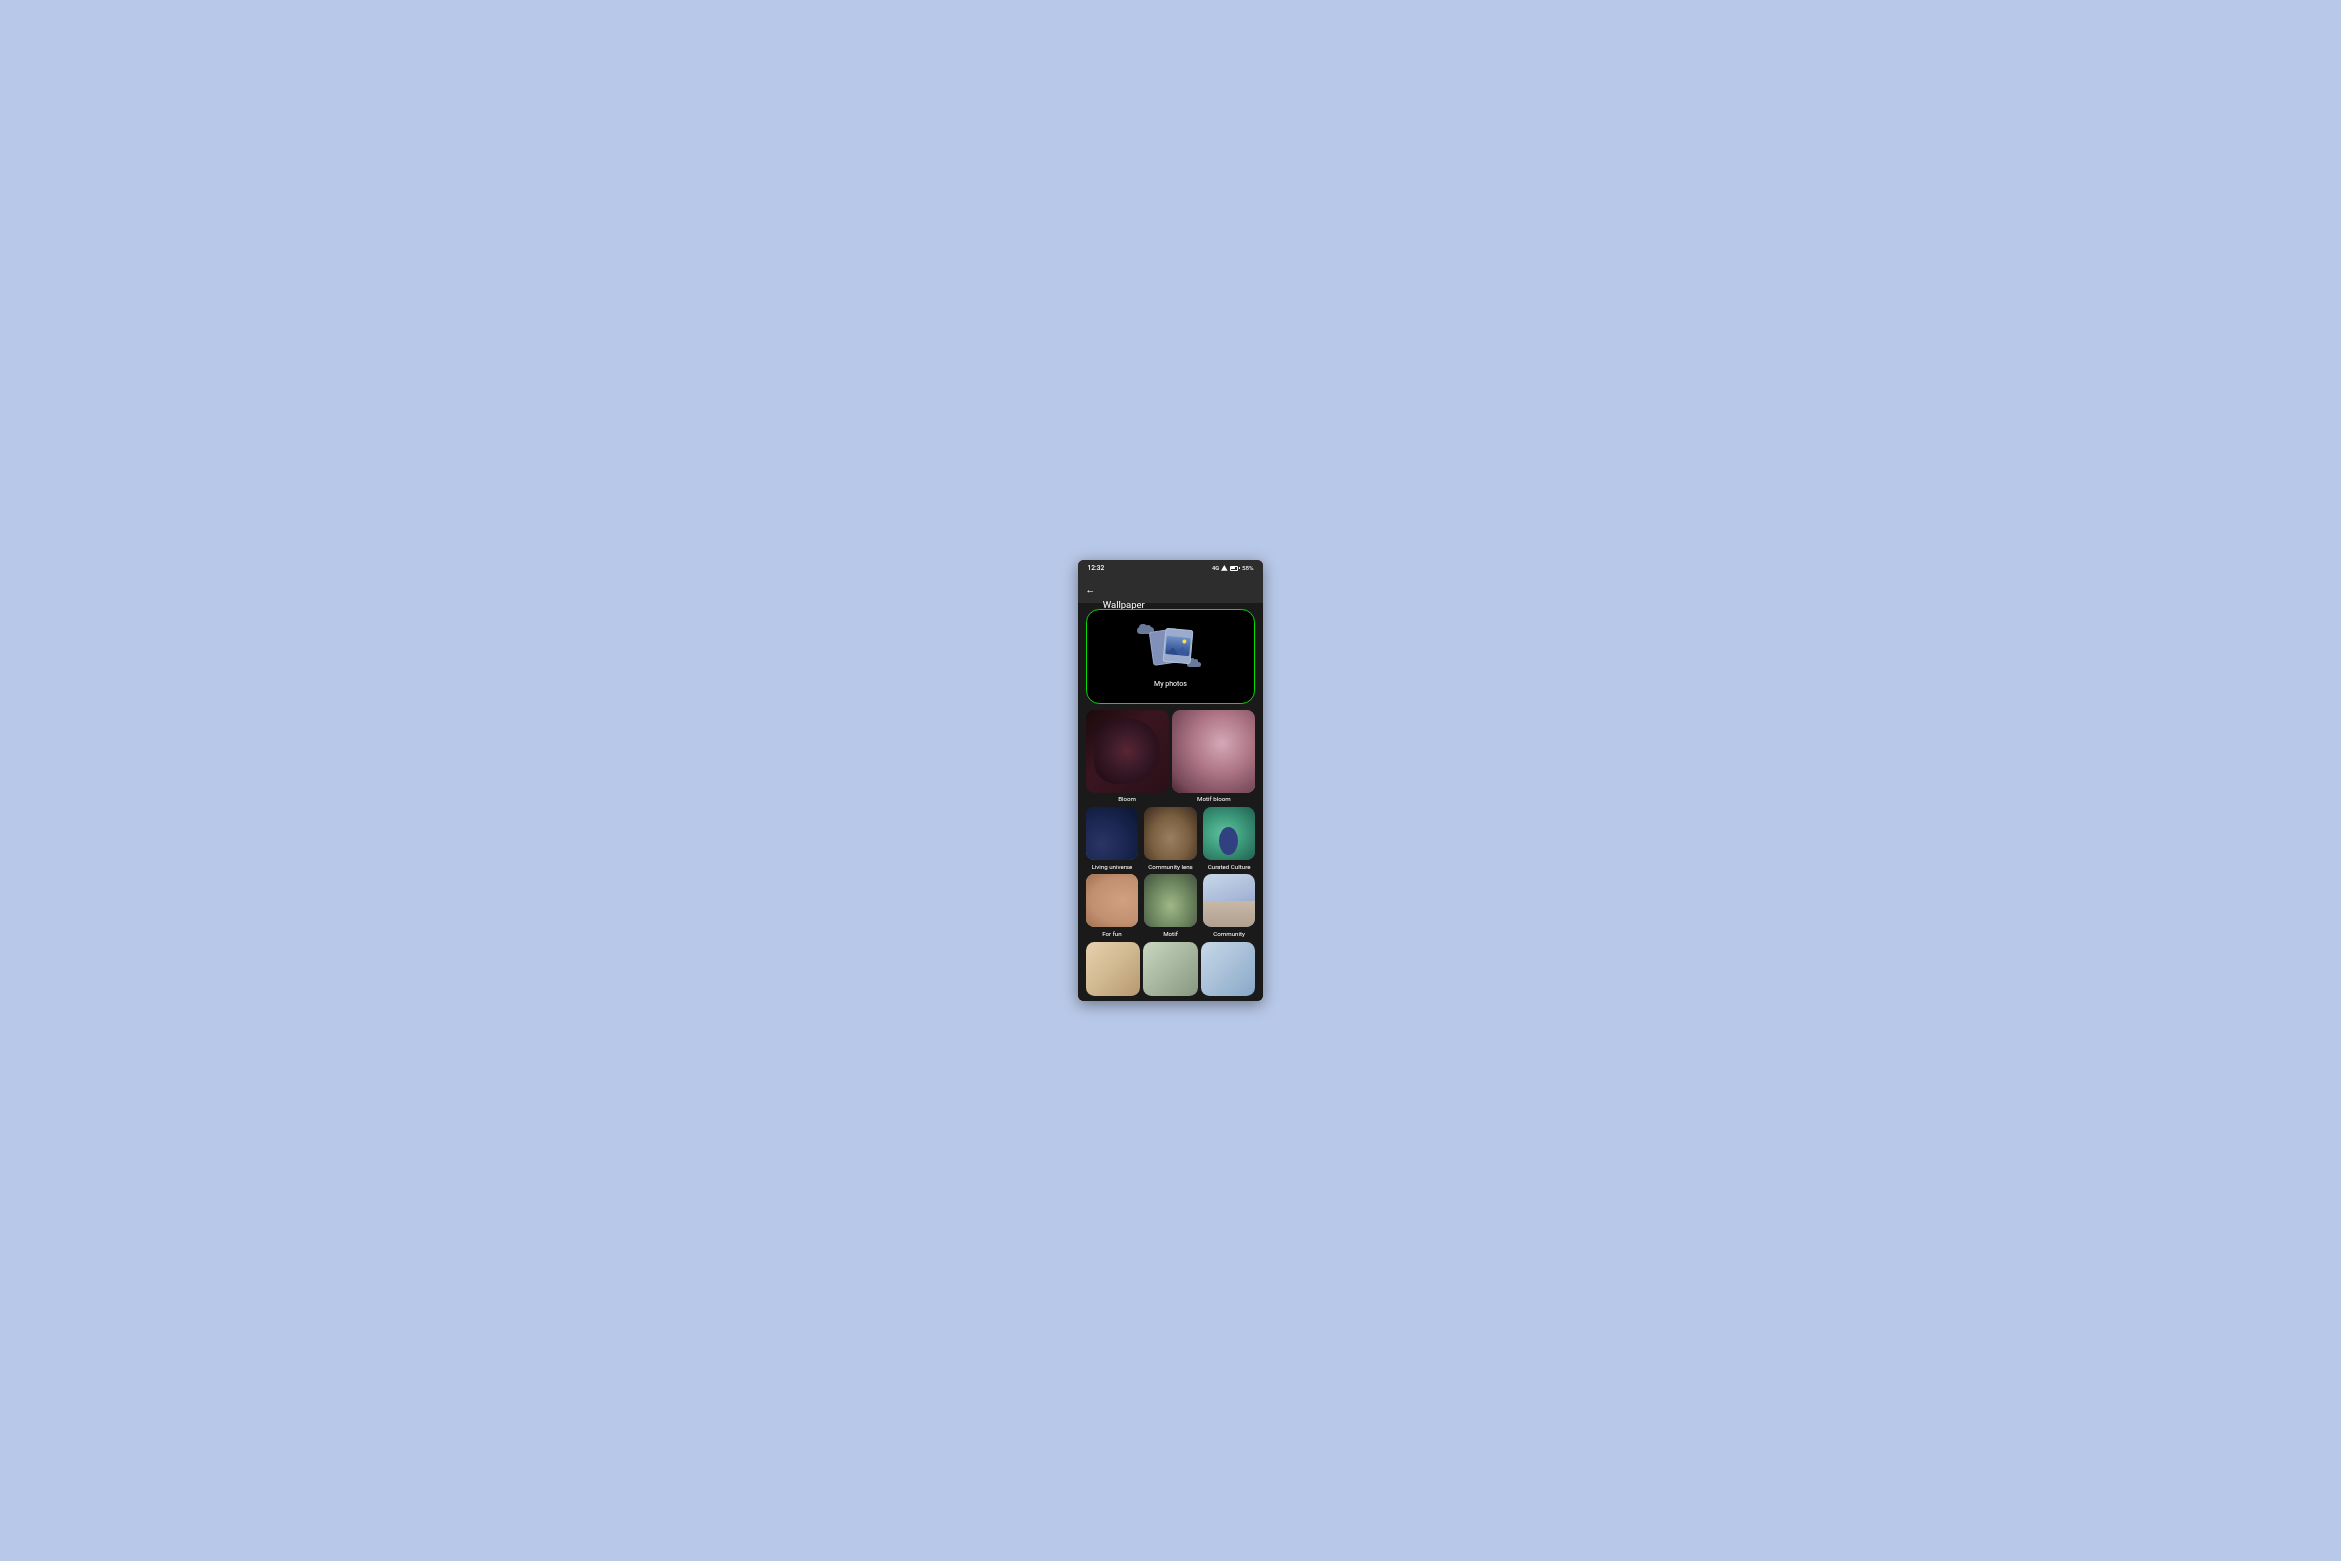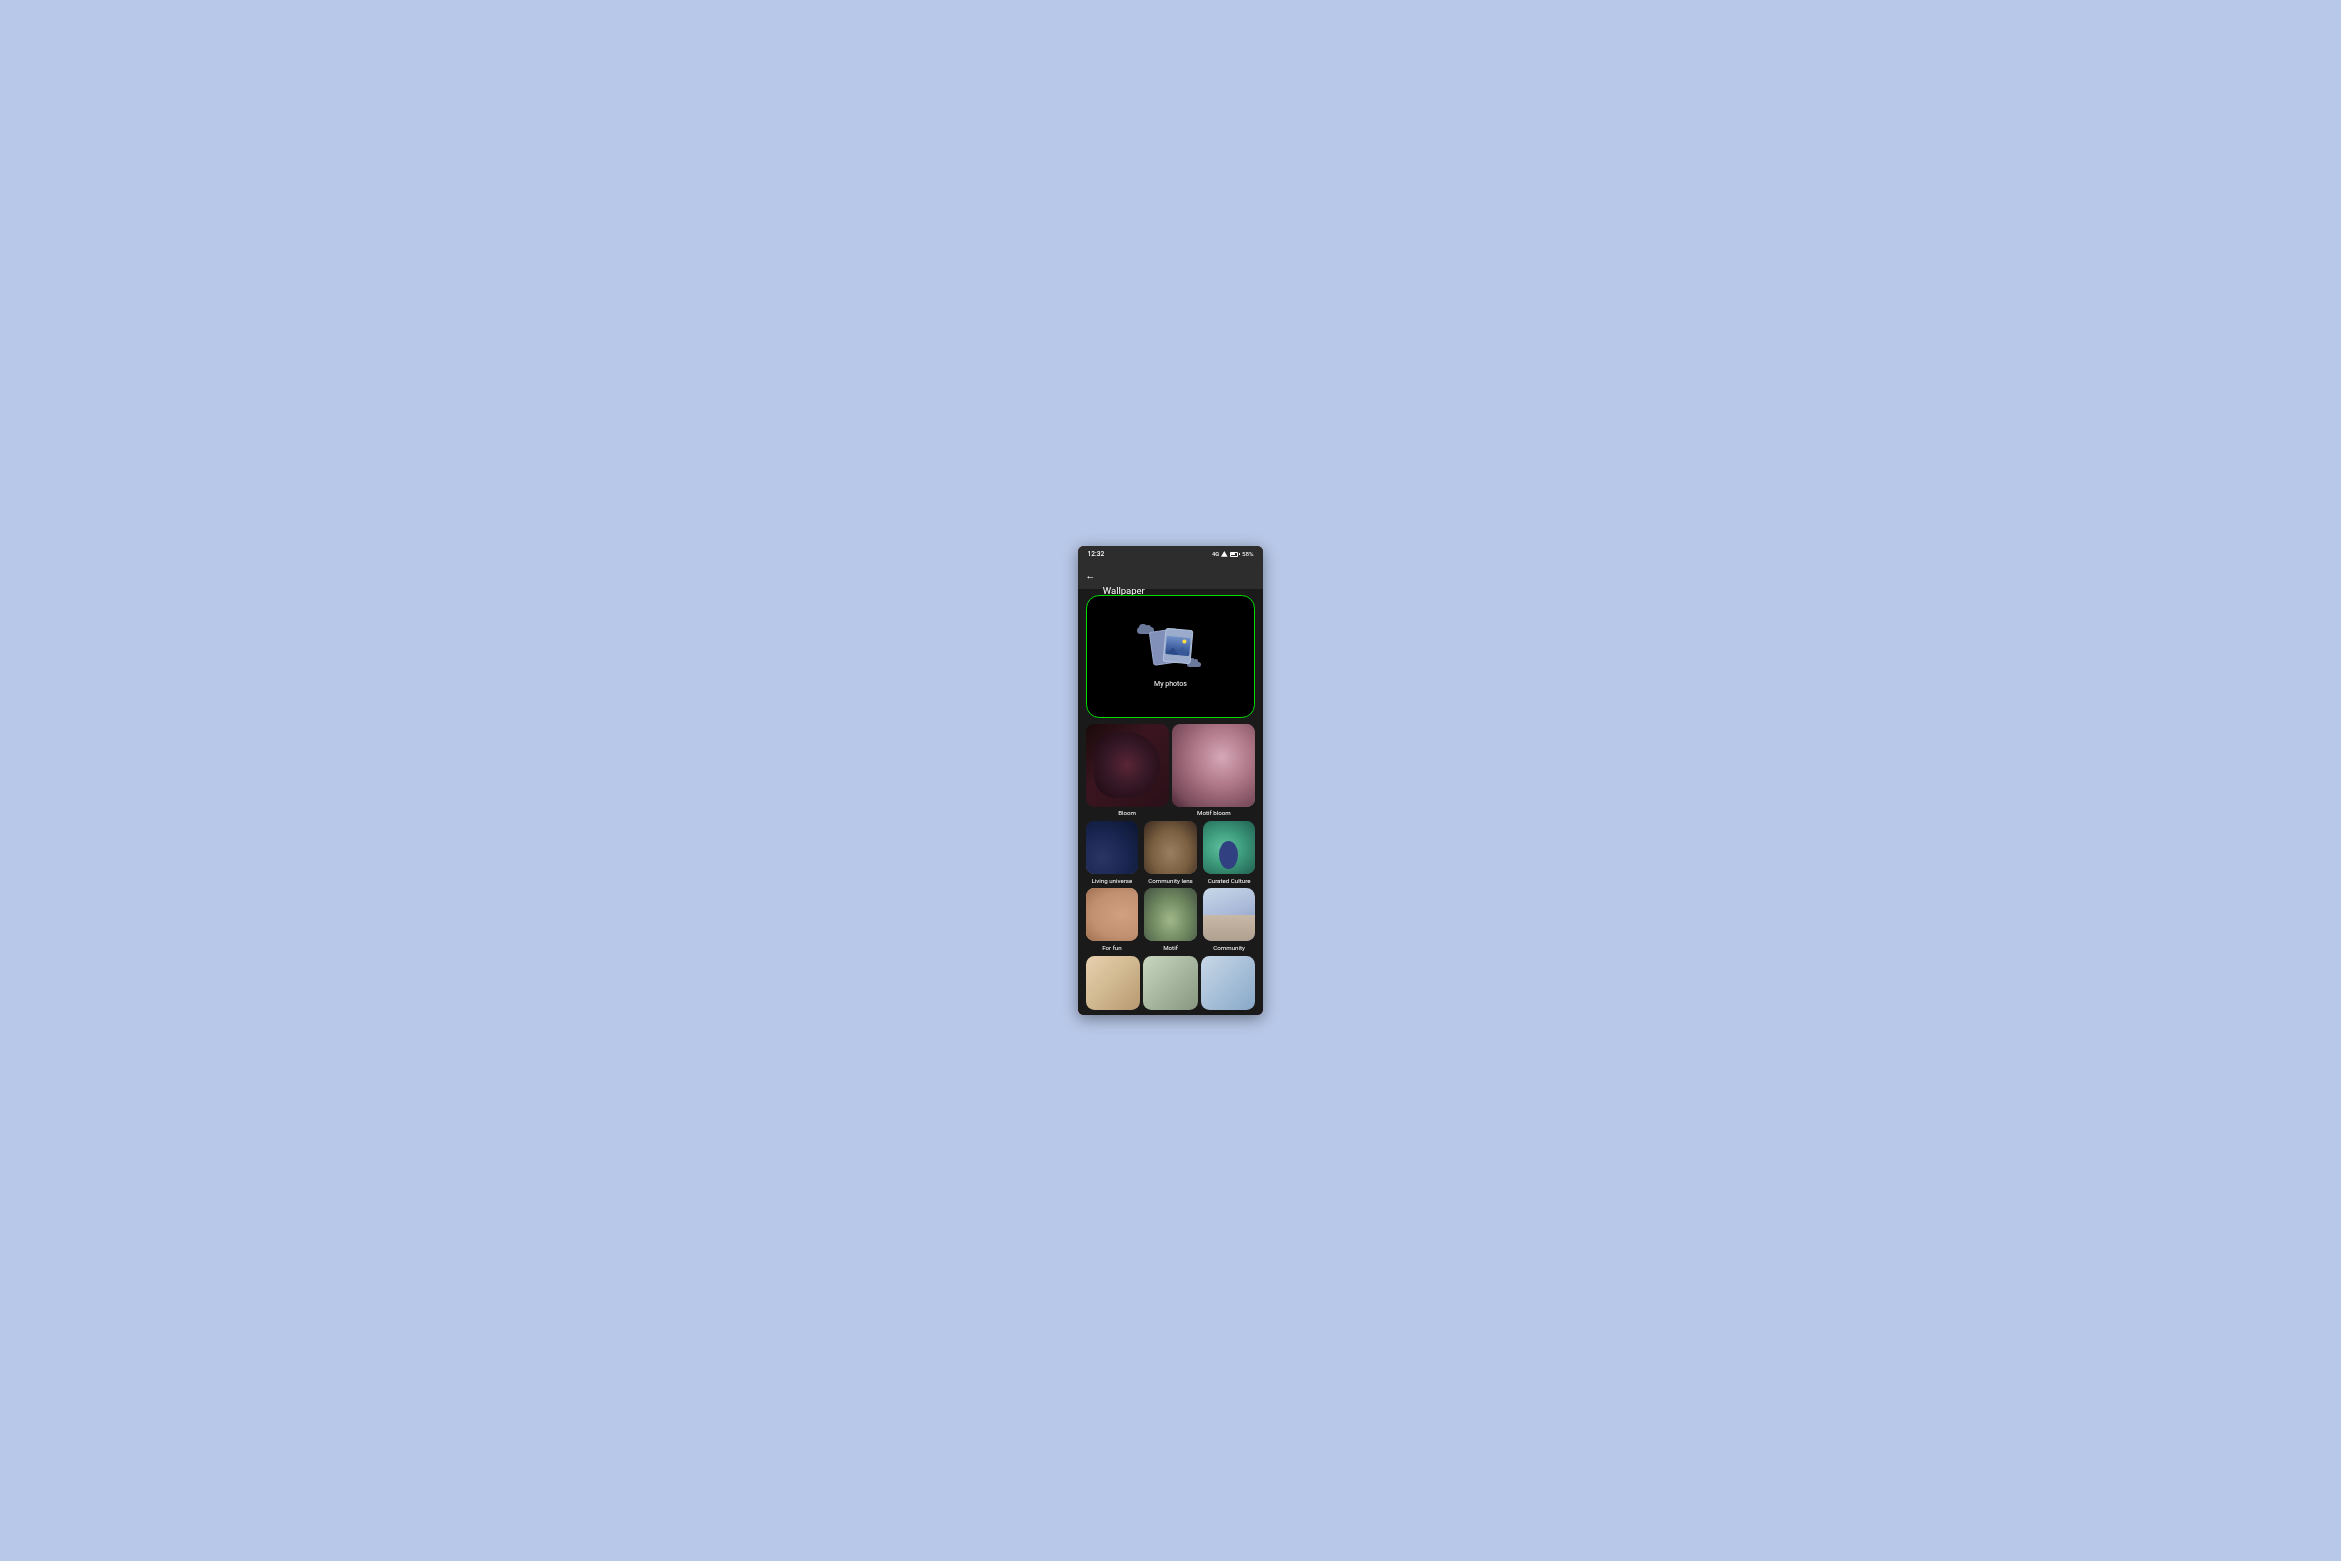--- a/index.html
+++ b/index.html
@@ -77,21 +77,21 @@
     
     .my-photos-card {
       border: 1.4px solid #00e000;
       border-radius: 13.2px;
       background: #000000;
       padding: 9.5px;
       display: flex;
       flex-direction: column;
       align-items: center;
       justify-content: center;
-      height: 123px;
+      height: 95px;
       margin-bottom: 5.7px;
       cursor: pointer;
       position: relative;
       overflow: hidden;
     }
 
     .photos-illustration {
       display: flex;
       align-items: center;
       justify-content: center;

